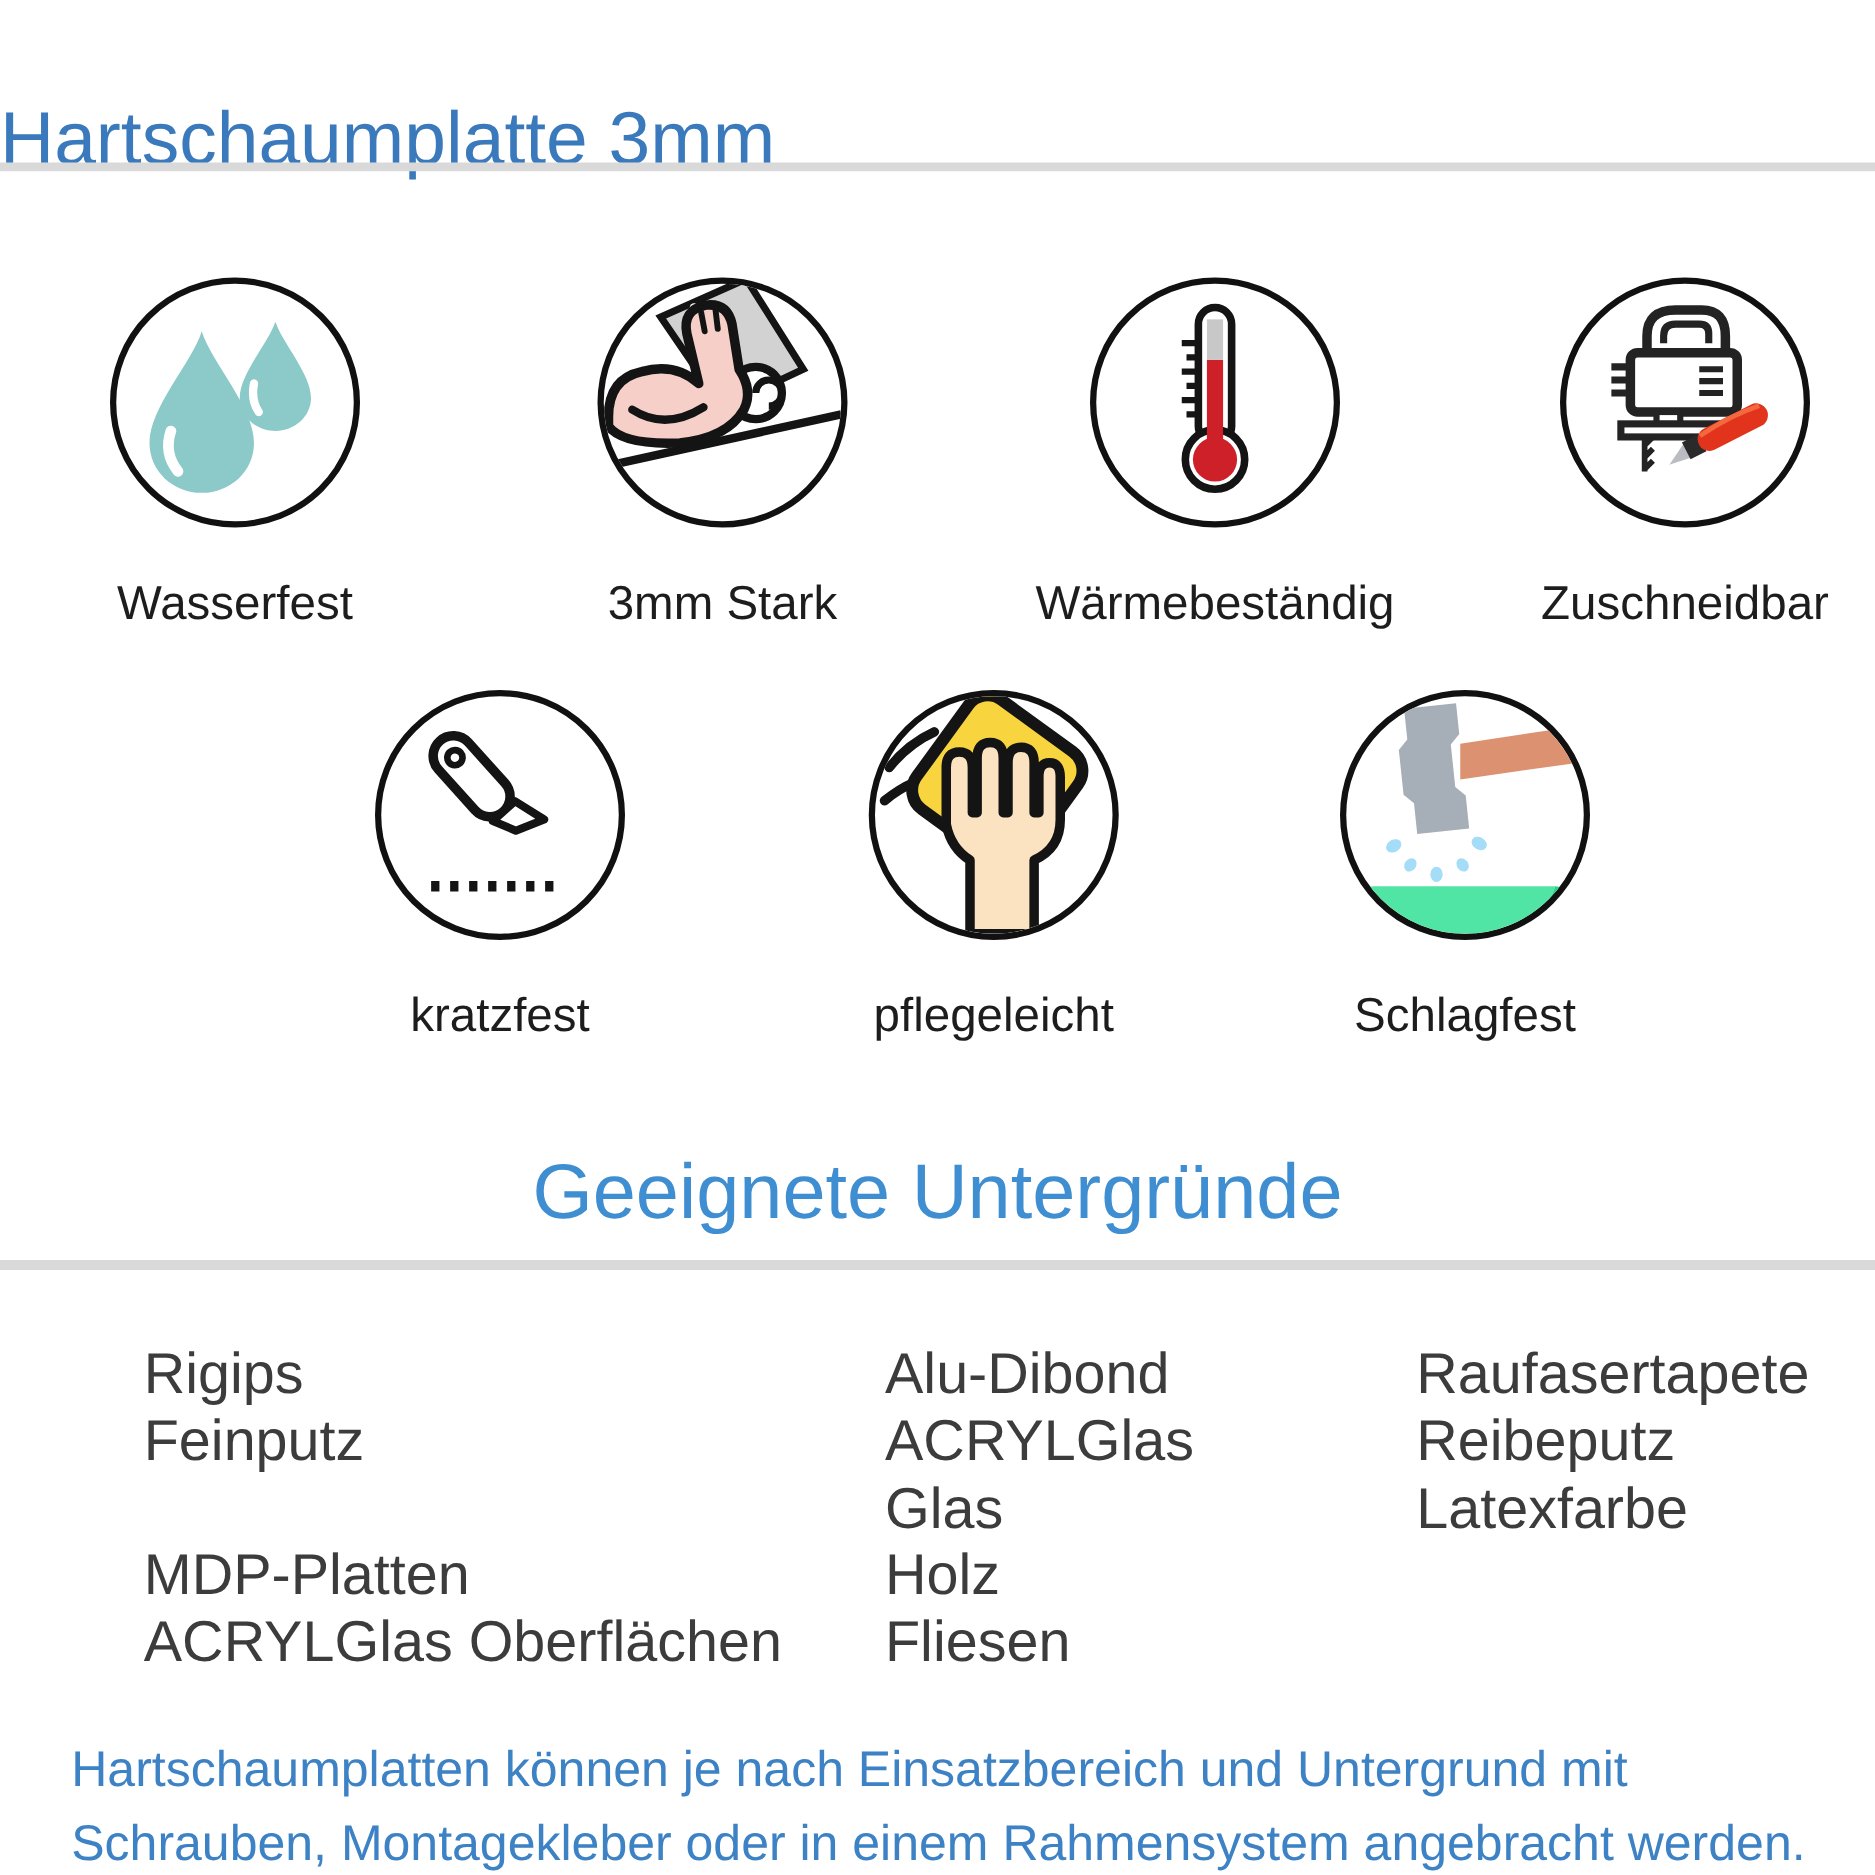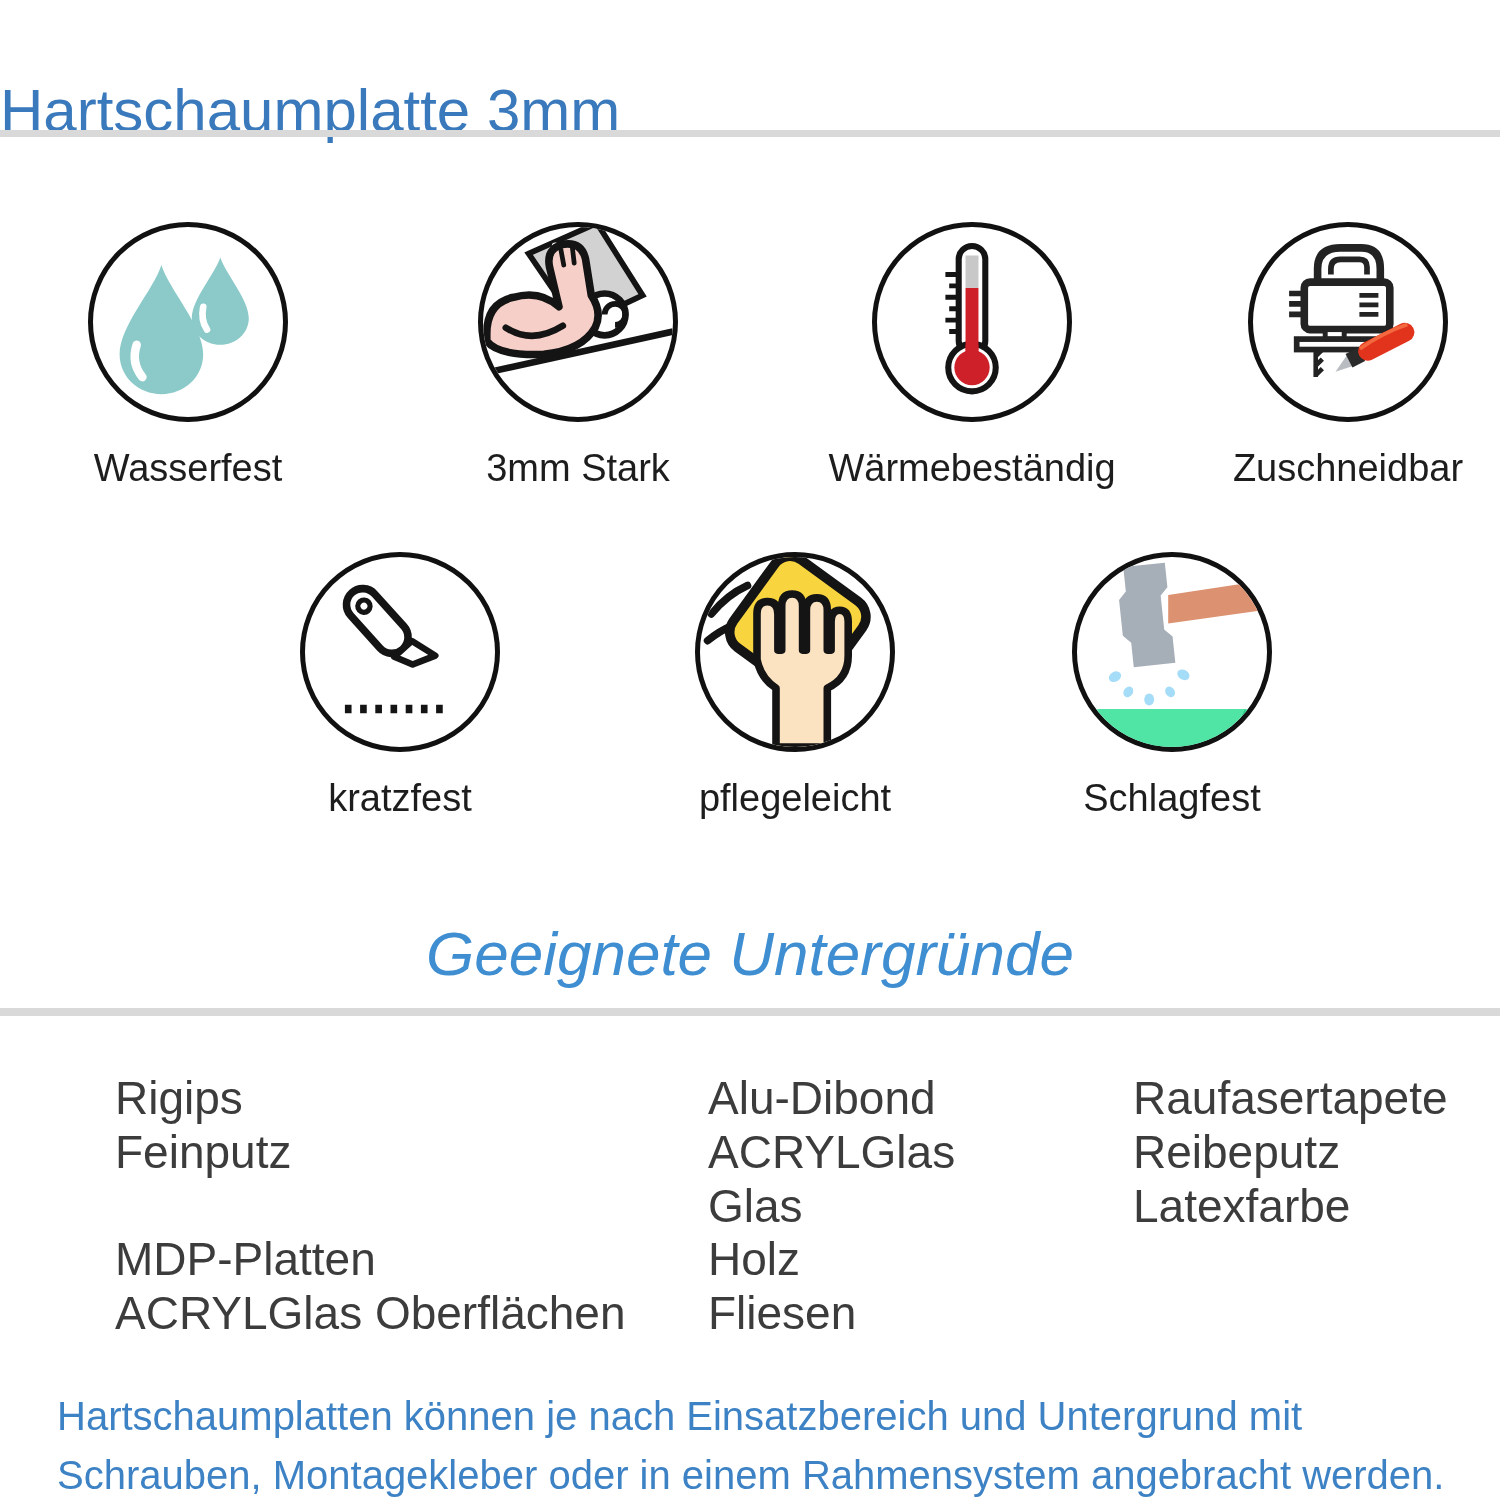--- a/index.html
+++ b/index.html
@@ -9,33 +9,33 @@
   }
   .page-title{
     position:absolute;top:36px;left:0;width:100%;
     font-size:60px;color:var(--title_blue);letter-spacing:0px;margin-top:40px;
   }
   .divider{position:absolute;left:0;width:100%;background:var(--divider_gray);}
   #divider1{top:130px;height:7px;}
   #divider2{top:1008px;height:8px;}
   .section-title{
     position:absolute;top:918px;left:0;width:100%;text-align:center;
-    font-size:62px;color:var(--section_blue);font-style:italic;
+    font-size:62px;color:var(--section_blue);
   }
   .feature{
     position:absolute;width:340px;display:flex;flex-direction:column;align-items:center;
   }
   .feature-circle{
     width:200px;height:200px;box-sizing:border-box;border:5px solid #111;
     border-radius:50%;overflow:hidden;background:#fff;display:flex;
     align-items:center;justify-content:center;
   }
   .feature-circle svg{width:190px;height:190px;display:block;}
   .feature-label{
-    margin-top:25px;font-size:38px;color:#1d1d1d;white-space:nowrap;
+    margin-top:40px;font-size:38px;color:#1d1d1d;white-space:nowrap;
   }
   .surf-col{position:absolute;top:1071px;display:flex;flex-direction:column;text-align:right;}
   .surf-item{display:flex;align-items:center;height:53.8px;}
   .surf-item svg.check{width:58px;height:47px;margin-right:22px;flex:none;}
   .surf-label{font-size:46px;color:#3c3c3c;white-space:nowrap;}
   .footer-note{
     position:absolute;left:57px;top:1374px;font-size:40px;line-height:59px;
     color:var(--footer_blue);white-space:nowrap;margin-top:13px;
   }
 </style>

